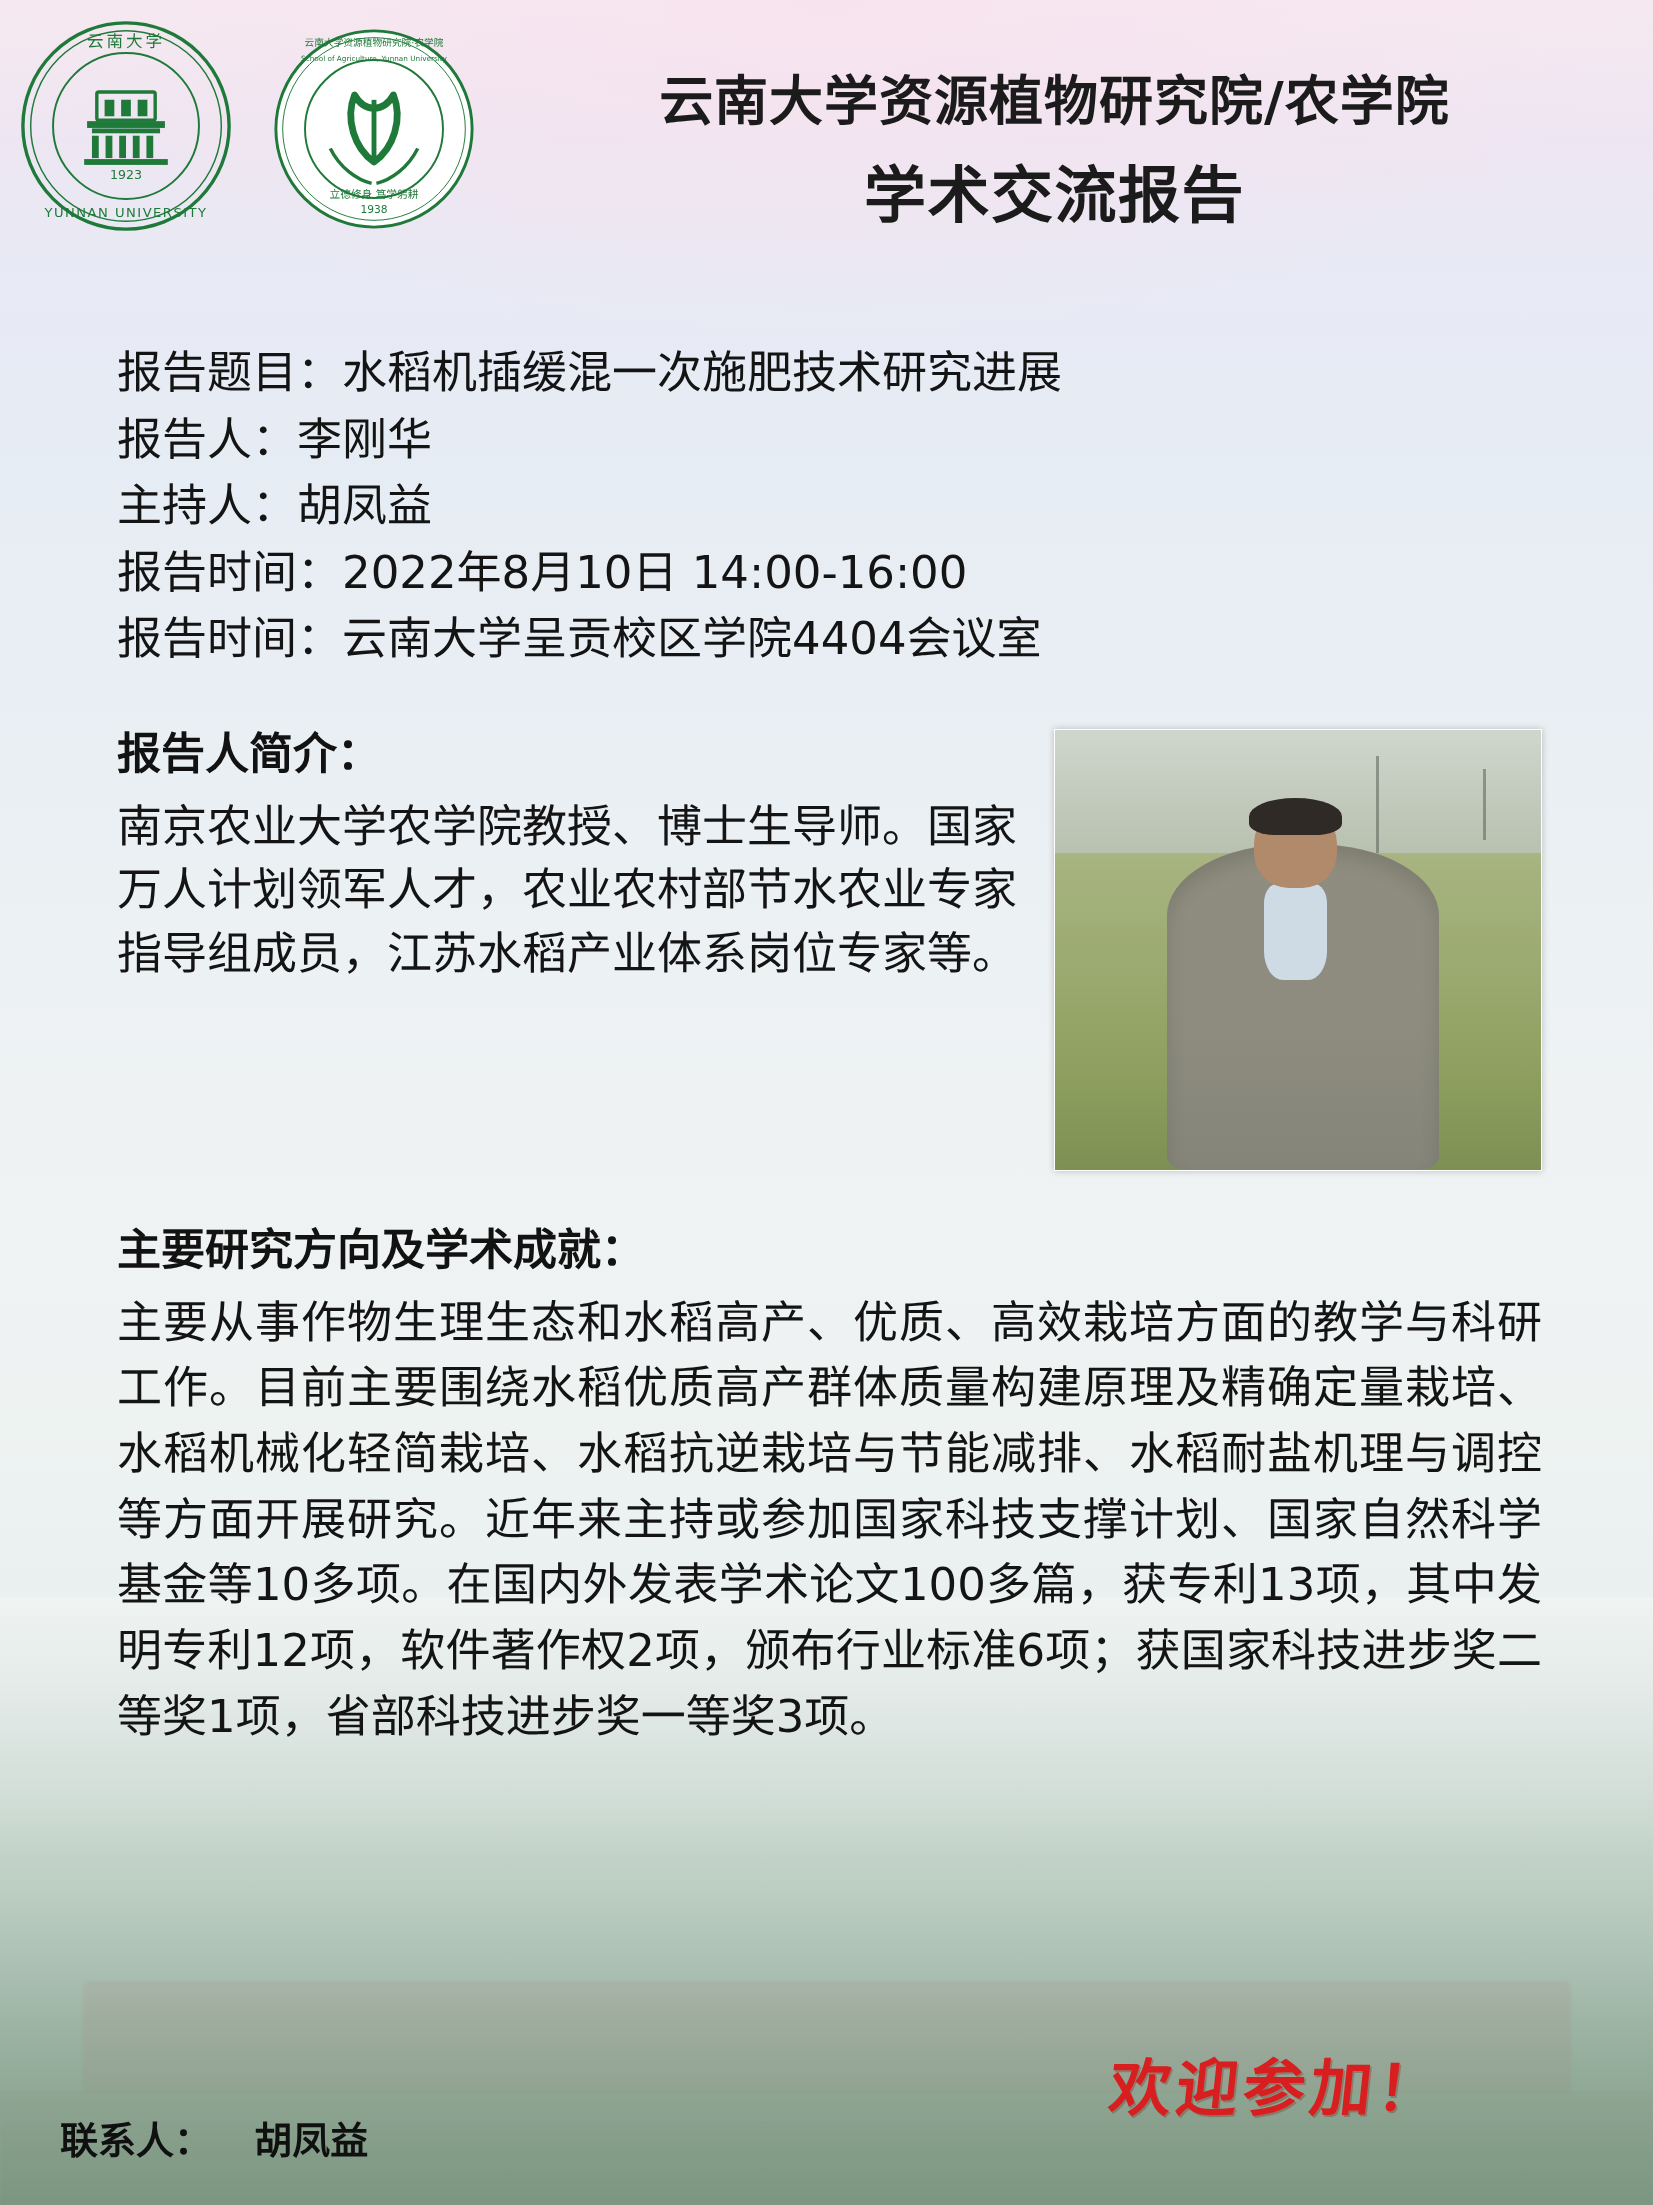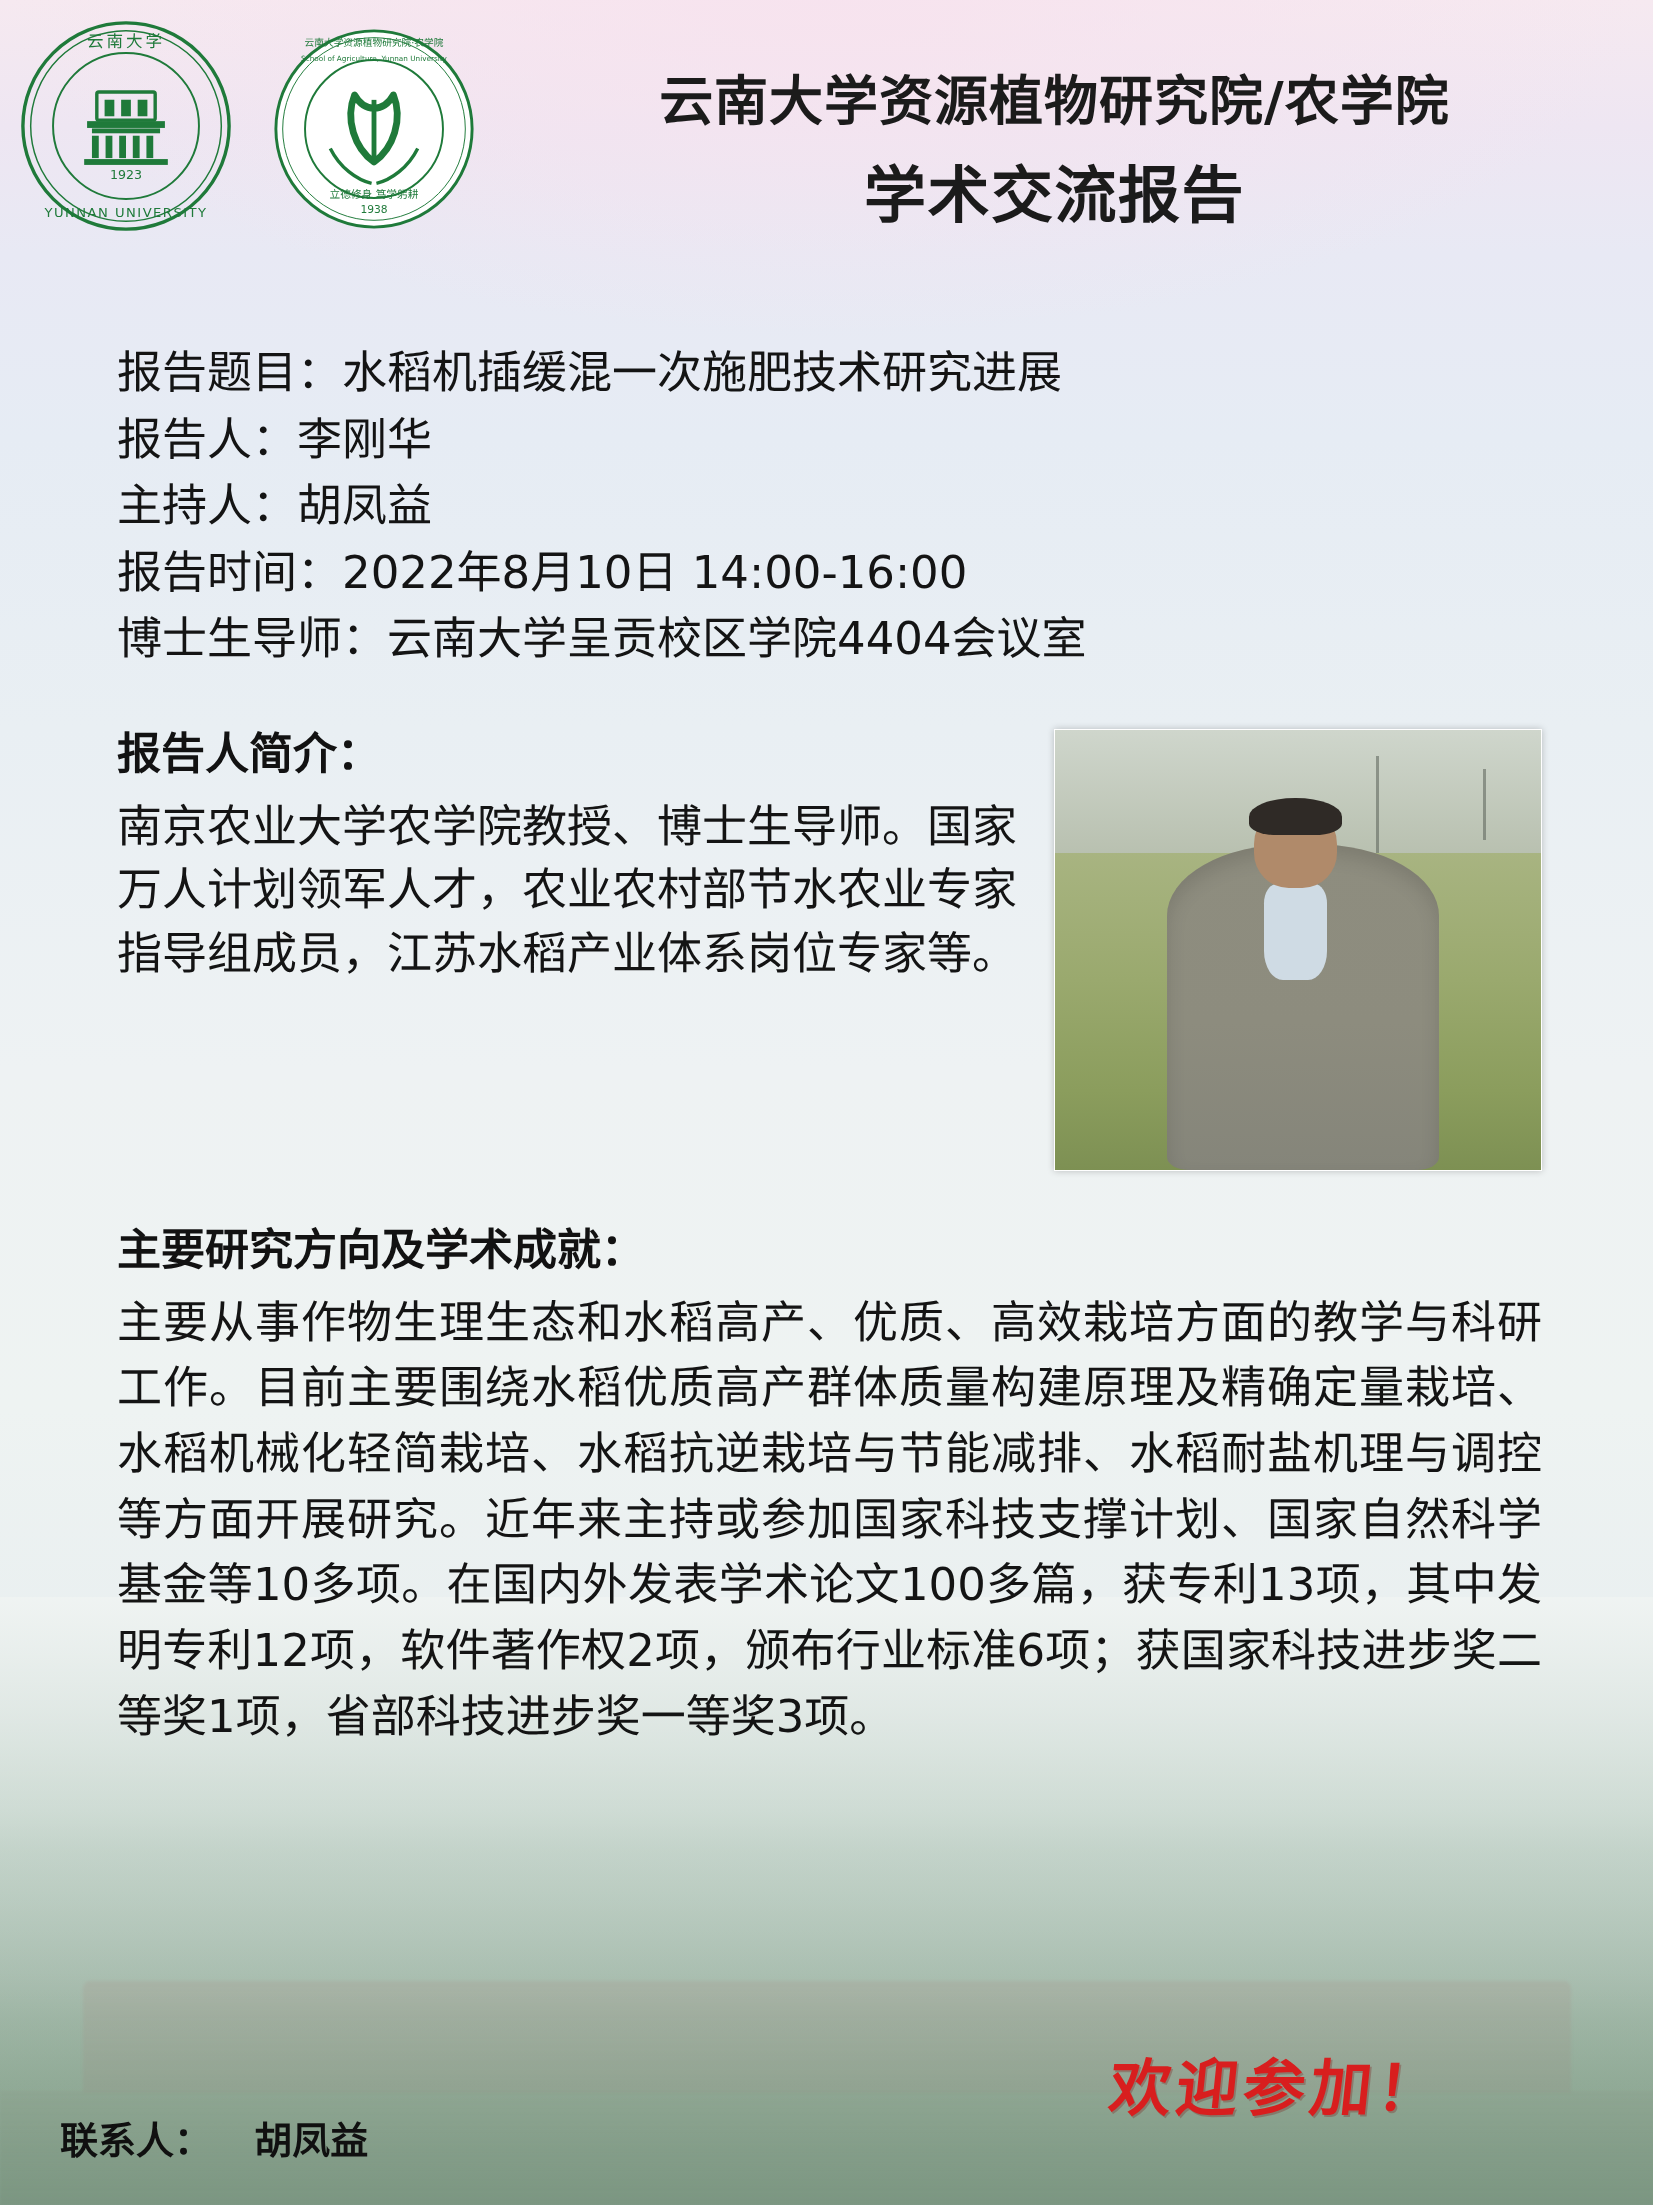--- a/index.html
+++ b/index.html
@@ -321,21 +321,21 @@
         <div class="header-title-1">云南大学资源植物研究院/农学院</div>
         <div class="header-title-2">学术交流报告</div>
       </div>
     </div>
 
     <div class="info-block">
       <div class="info-line">报告题目：水稻机插缓混一次施肥技术研究进展</div>
       <div class="info-line">报告人：李刚华</div>
       <div class="info-line">主持人：胡凤益</div>
       <div class="info-line">报告时间：2022年8月10日  14:00-16:00</div>
-      <div class="info-line">博士生导师：云南大学呈贡校区学院4404会议室</div>
+      <div class="info-line">报告时间：云南大学呈贡校区学院4404会议室</div>
     </div>
 
     <div class="bio-wrap">
       <div class="section-head">报告人简介：</div>
       <div class="bio-text">南京农业大学农学院教授、博士生导师。国家万人计划领军人才，农业农村部节水农业专家指导组成员，江苏水稻产业体系岗位专家等。</div>
       <div class="portrait">
         <div class="sky"></div>
         <div class="field"></div>
         <div class="pylon"></div>
         <div class="pylon b"></div>

